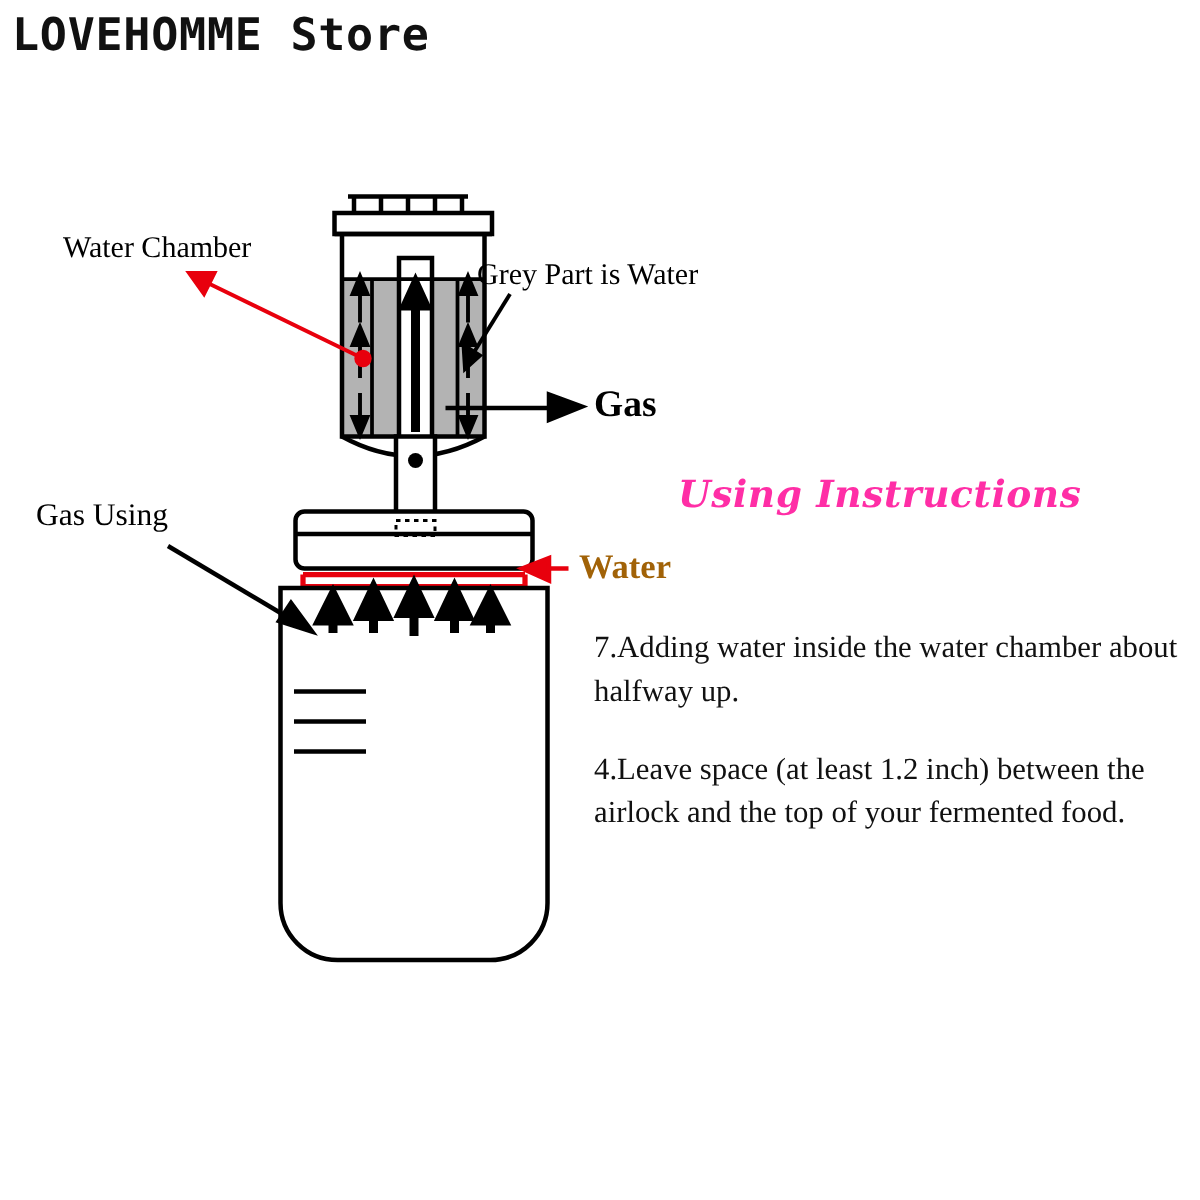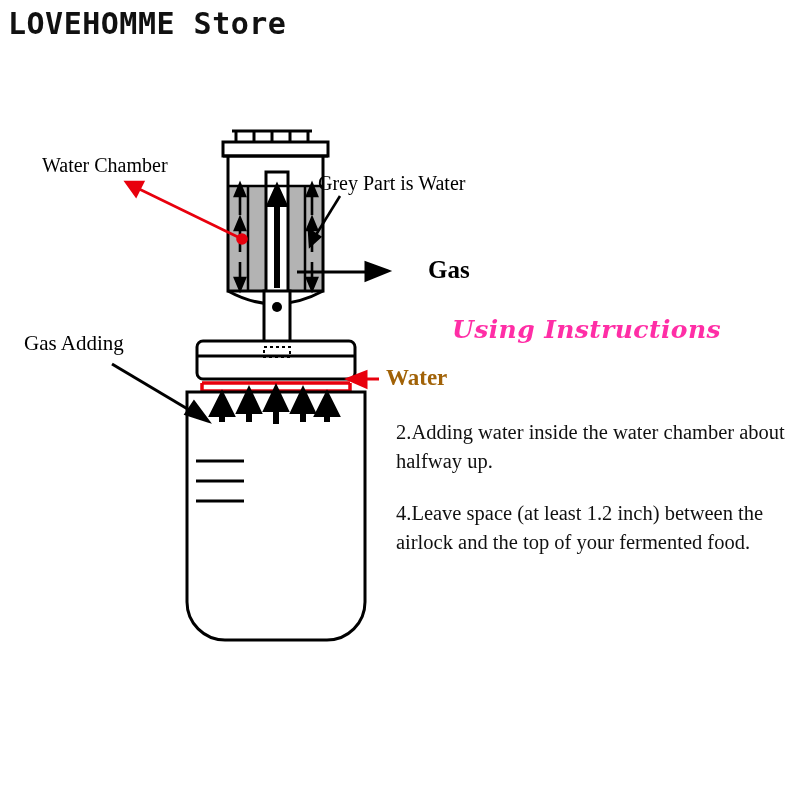--- a/index.html
+++ b/index.html
@@ -32,21 +32,21 @@
     white-space: nowrap;
   }
   .lbl {
     position: absolute;
     font-family: "Liberation Serif", serif;
     color: #000000;
     white-space: nowrap;
   }
   .lbl-water-chamber { left: 14px;  top: 154px; font-size: 20px; margin-left: 28px; }
   .lbl-grey-part     { left: 318px; top: 172px; font-size: 20px; }
-  .lbl-gas           { left: 396px; top: 256px; font-size: 25px; font-weight: bold; margin-left: 32px; }
+  .lbl-gas           { left: 396px; top: 256px; font-size: 25px; font-weight: bold; }
   .lbl-gas-escape    { left: 24px;  top: 331px; font-size: 21px; }
   .lbl-water         { left: 386px; top: 365px; font-size: 23px; font-weight: bold; color: #a16207; }
   .lbl-title {
     left: 452px; top: 315px;
     font-family: "DejaVu Serif", serif;
     font-size: 25px;
     font-weight: bold;
     font-style: italic;
     color: #ff2ea6;
     letter-spacing: 0.4px;
@@ -227,22 +227,22 @@
     <g stroke="#e8000d" stroke-width="3" fill="#e8000d">
       <line x1="379" y1="379" x2="356" y2="379"></line>
       <polygon points="348,379 366,372 366,387"></polygon>
     </g>
 
   </svg>
 
   <div class="lbl lbl-water-chamber">Water Chamber</div>
   <div class="lbl lbl-grey-part">Grey Part is Water</div>
   <div class="lbl lbl-gas">Gas</div>
-  <div class="lbl lbl-gas-escape">Gas Adding</div>
+  <div class="lbl lbl-gas-escape">Gas Using</div>
   <div class="lbl lbl-water">Water</div>
   <div class="lbl lbl-title">Using Instructions</div>
 
   <div class="instructions">
-    <p>2.Adding water inside the water chamber about halfway up.</p>
+    <p>7.Adding water inside the water chamber about halfway up.</p>
     <p>4.Leave space (at least 1.2 inch) between the airlock and the top of your fermented food.</p>
   </div>
 
 </div>
 
 </body></html>

